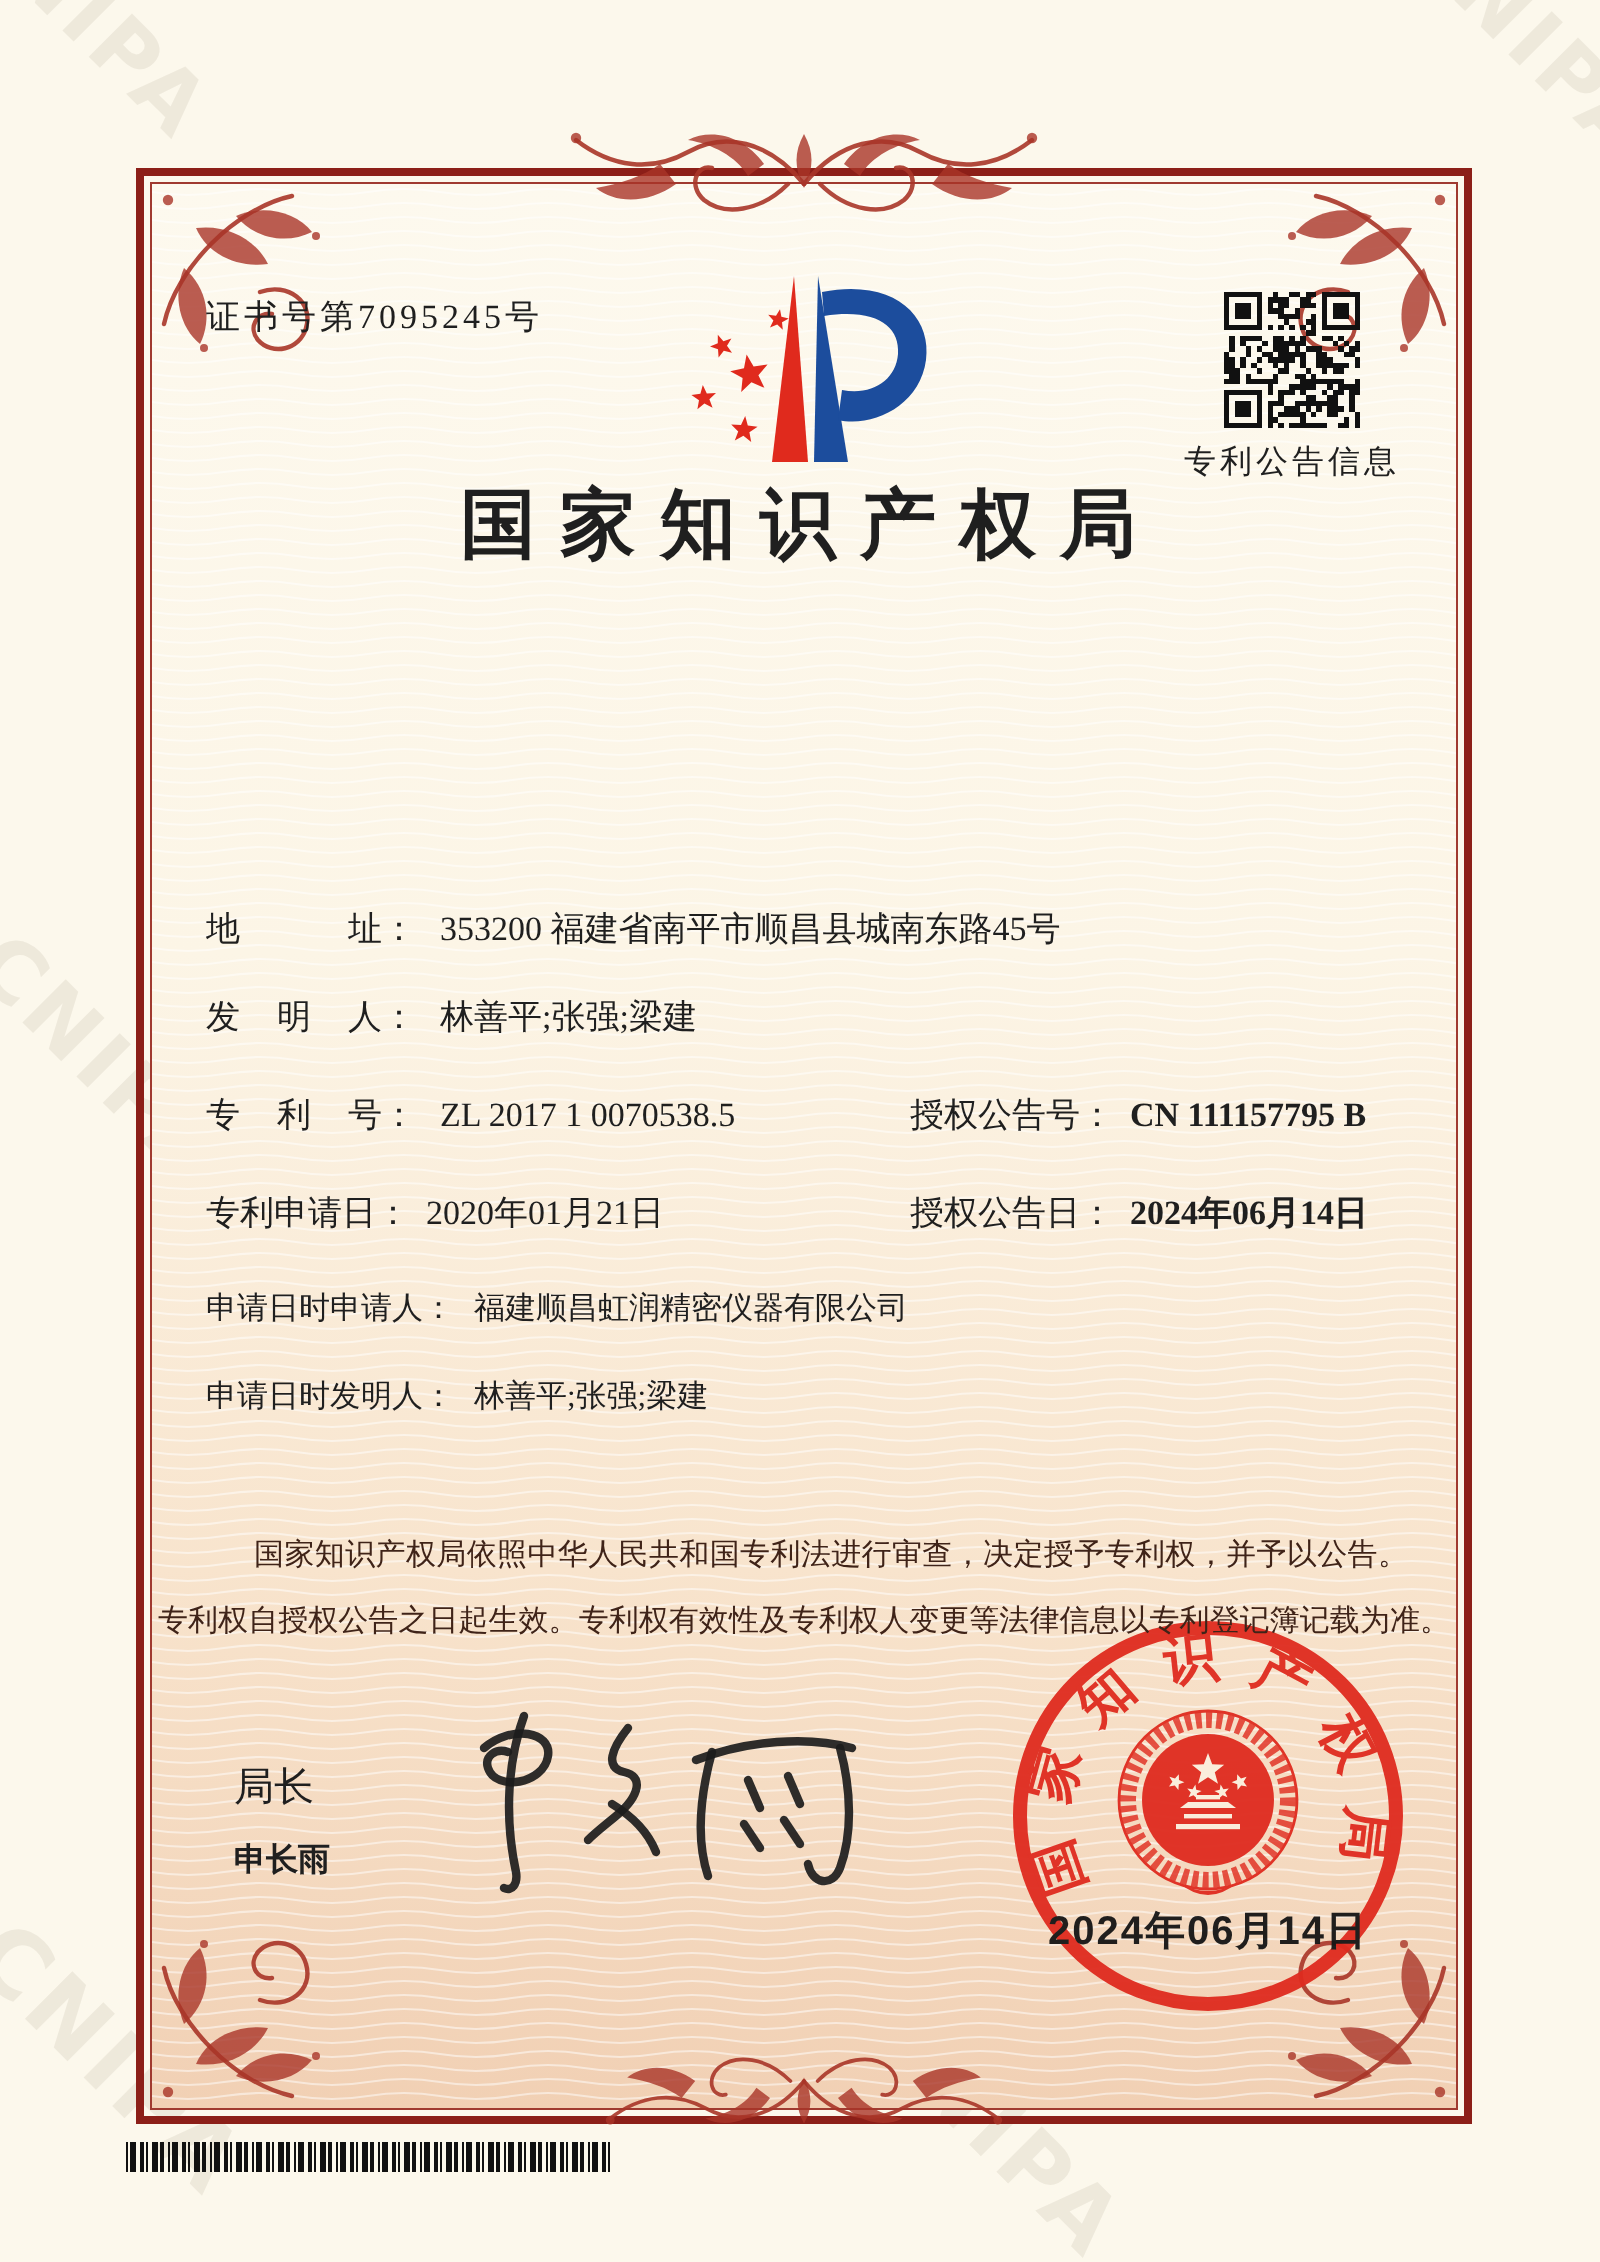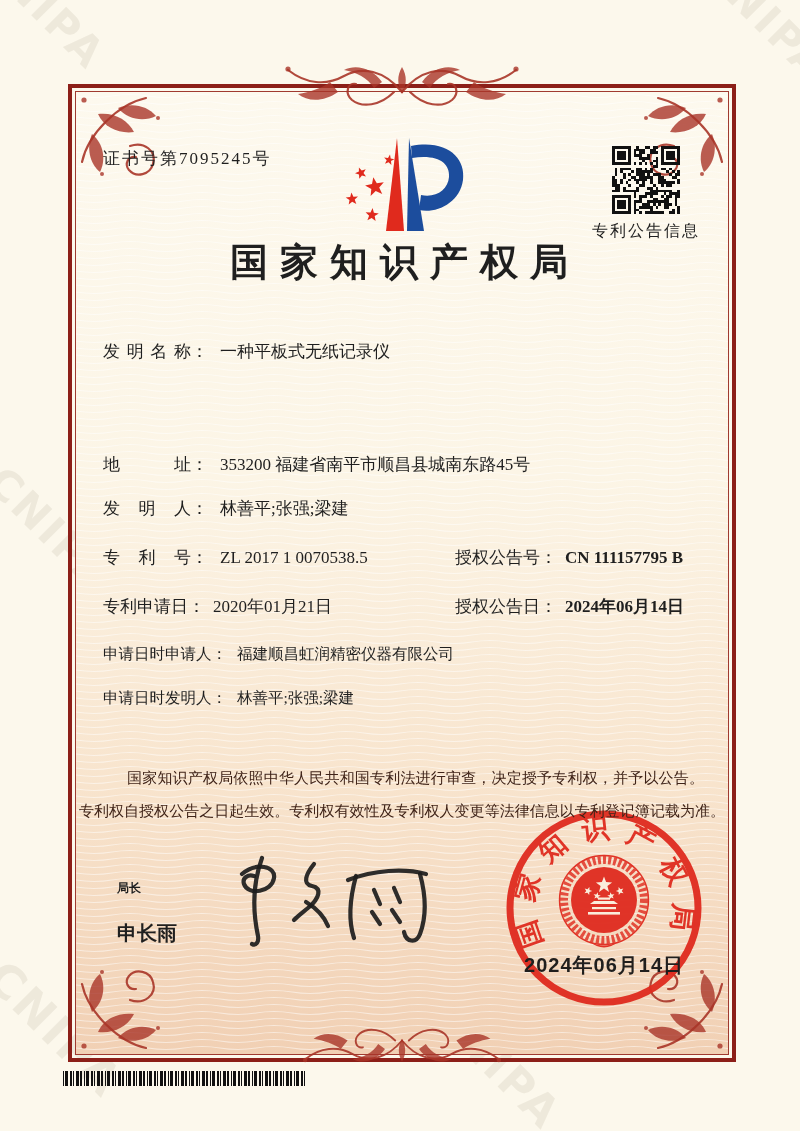--- a/index.html
+++ b/index.html
@@ -36,23 +36,23 @@
   .val{margin-left:12px;}
   .rrow .val{margin-left:8px;font-weight:bold;}
   .row.small{font-size:15.5px;text-align:center;}
   .row.small .val{margin-left:10px;}
   
   .legal{position:absolute;left:79px;top:762px;width:646px;font-size:15px;font-weight:normal;
      color:var(--legal-brown);line-height:33px;}
   .legal .l1{text-align:justify;text-align-last:justify;padding:0 1.4em 0 3.2em;}
   .legal .l2{text-align:justify;text-align-last:justify;}
   
-  .sig-title{position:absolute;left:117px;top:880px;font-size:12px;font-weight:bold;
+  .sig-title{position:absolute;left:117px;top:880px;font-size:20px;font-weight:normal;
      font-family:"Liberation Sans","DejaVu Sans",sans-serif;}
-  .sig-name{position:absolute;left:117px;top:920px;font-size:20px;font-weight:bold;
+  .sig-name{position:absolute;left:117px;top:920px;font-size:16px;font-weight:bold;
      font-family:Liberation Sans, sans-serif;}
   
   .page-info{position:absolute;left:68px;top:1032px;width:668px;text-align:center;font-size:14px;color:#333;}
   .barcode{position:absolute;left:63px;top:1071px;width:248px;height:15px;}
   
   .deco{position:absolute;left:0;top:0;pointer-events:none;}
   .orn{stroke:var(--ornament-red);fill:none;stroke-width:2.2;stroke-linecap:round;opacity:.9;}
   .ornf{fill:var(--ornament-red);stroke:none;opacity:.8;}
   .seal-arc-text{font-size:27px;font-weight:bold;fill:var(--seal-red);
      font-family:"Liberation Serif","DejaVu Serif",serif;}
@@ -553,23 +553,20 @@
       <rect x="16" y="24" width="1" height="1" fill="#111"></rect>
       <rect x="17" y="24" width="1" height="1" fill="#111"></rect>
       <rect x="18" y="24" width="1" height="1" fill="#111"></rect>
       <rect x="21" y="24" width="1" height="1" fill="#111"></rect>
       <rect x="22" y="24" width="1" height="1" fill="#111"></rect>
       <rect x="24" y="24" width="1" height="1" fill="#111"></rect>
     </svg>
   <div class="qr-caption">专利公告信息</div>
   <div class="title">国家知识产权局</div>
 
-  <div class="row" style="top:340px">
-    <span class="flabel">发明名称</span><span>：</span><span class="val">一种平板式无纸记录仪</span>
-  </div>
   <div class="row" style="top:453px">
     <span class="flabel">地址</span><span>：</span><span class="val">353200 福建省南平市顺昌县城南东路45号</span>
   </div>
   <div class="row" style="top:497px">
     <span class="flabel">发明人</span><span>：</span><span class="val">林善平;张强;梁建</span>
   </div>
   <div class="row" style="top:546px">
     <span class="flabel">专利号</span><span>：</span><span class="val">ZL 2017 1 0070538.5</span>
   </div>
   <div class="rrow" style="top:546px">

